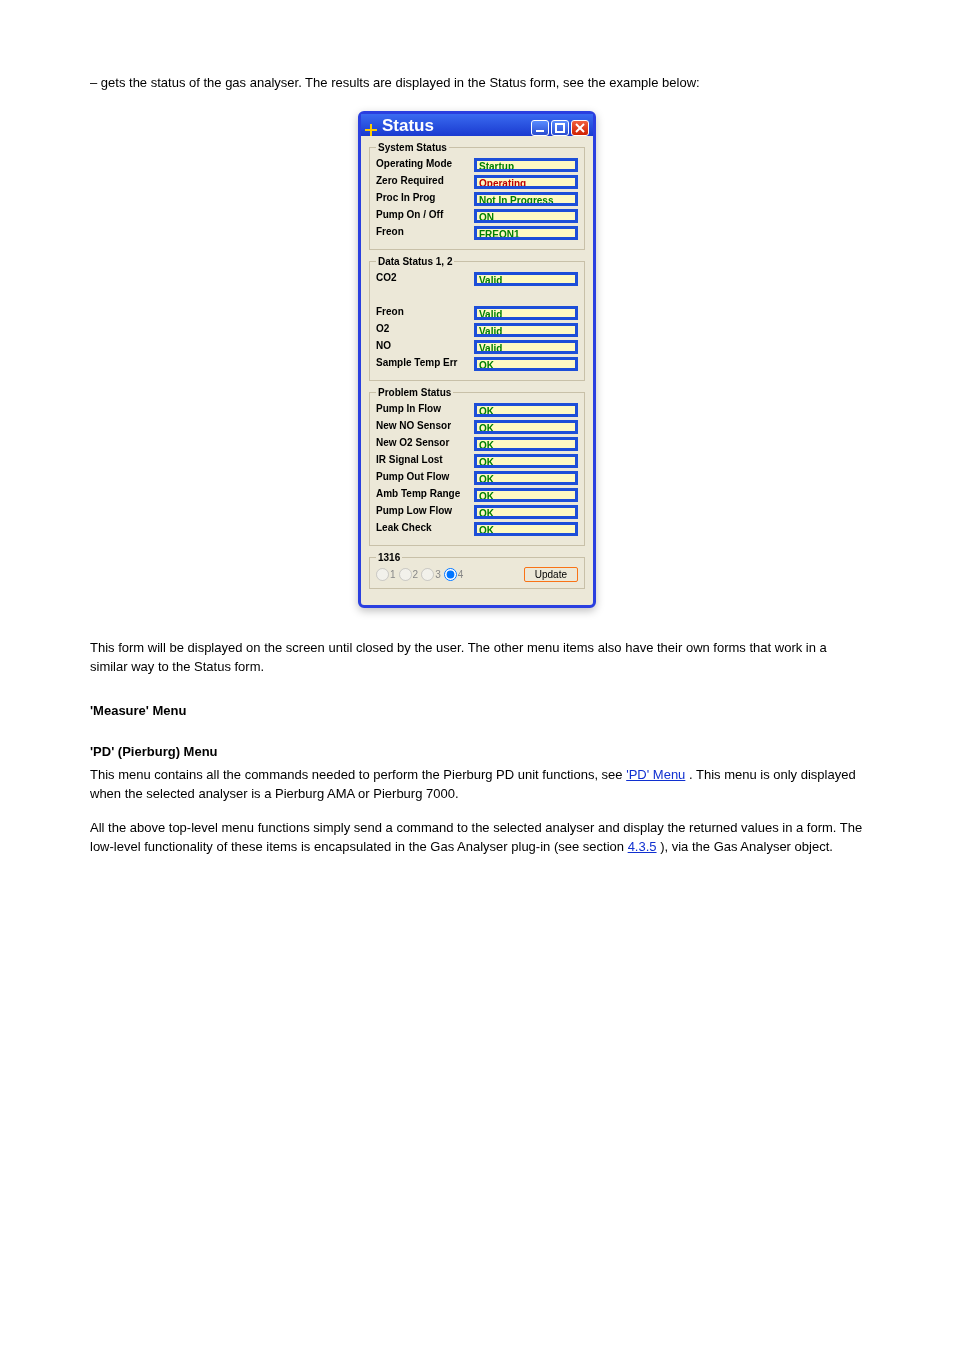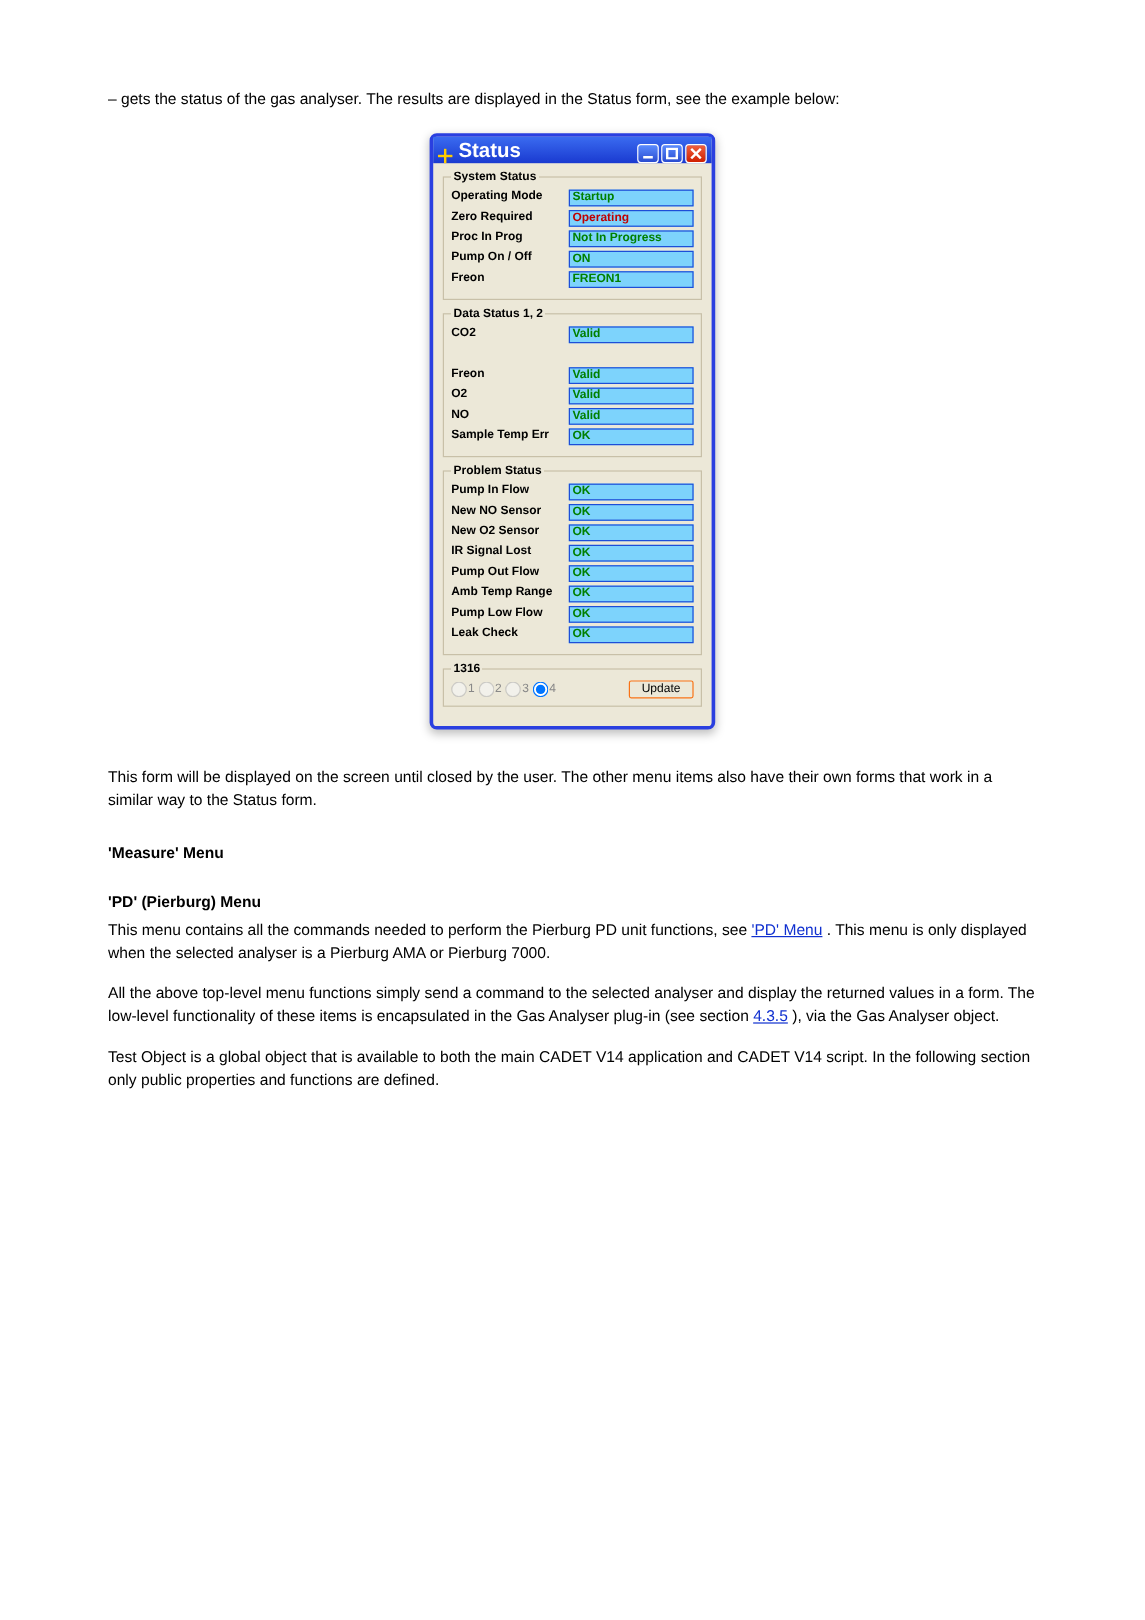--- a/index.html
+++ b/index.html
@@ -58,21 +58,21 @@
     border:1px solid #c8c0a8;
     margin:0 0 6px 0;
     padding:4px 6px 6px 6px;
   }
   legend{
     font-size:10px;font-weight:bold;color:#000;padding:0 2px;white-space:nowrap;
   }
   .row{display:flex;margin:1px 0;height:16px;}
   .row .lbl{width:98px;font-weight:bold;color:#000;flex:none;}
   .row .cell{
-    flex:1;border:1px solid #1d4ed8;background:#7dd3fc;
+    flex:1;border:3px solid #1d4ed8;background:#fef9c3;
     height:14px;padding:0 2px;font-weight:bold;font-size:10px;line-height:12px;
     overflow:hidden;white-space:nowrap;
   }
   .green{color:#008000;}
   .red  {color:#c00000;}
 
   .radios{display:flex;align-items:center;gap:3px;}
   .radios label{display:flex;align-items:center;gap:1px;color:#888;font-size:10px;}
   .radios input{margin:0;}
   .update-btn{
@@ -238,16 +238,15 @@
       <a href="#" class="xref">'PD' Menu</a>
       <span>. This menu is only displayed when the selected analyser is a Pierburg AMA or Pierburg 7000.</span>
     </p>
 
     <p>
       <span>All the above top-level menu functions simply send a command to the selected analyser and display the returned values in a form. The low-level functionality of these items is encapsulated in the Gas Analyser plug-in (see section </span>
       <a href="#" class="xref">4.3.5</a>
       <span>), via the Gas Analyser object.</span>
     </p>
 
-    <p>Test Object is a global object that is available to both the main CADET V14 application and CADET V14 script. In the following section only public properties and functions are defined.</p>
   </div>
 
 </div>
 
 </body></html>

